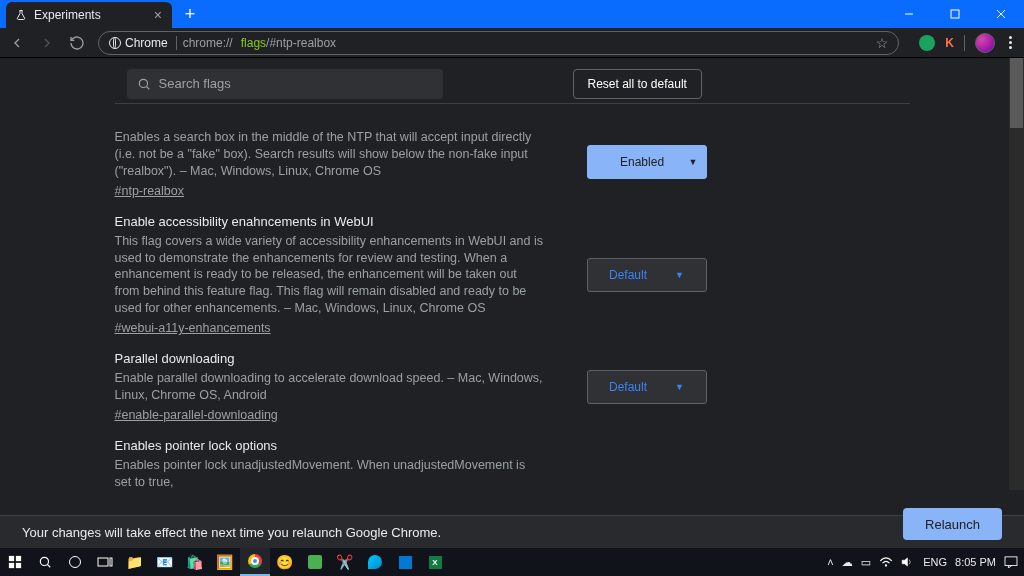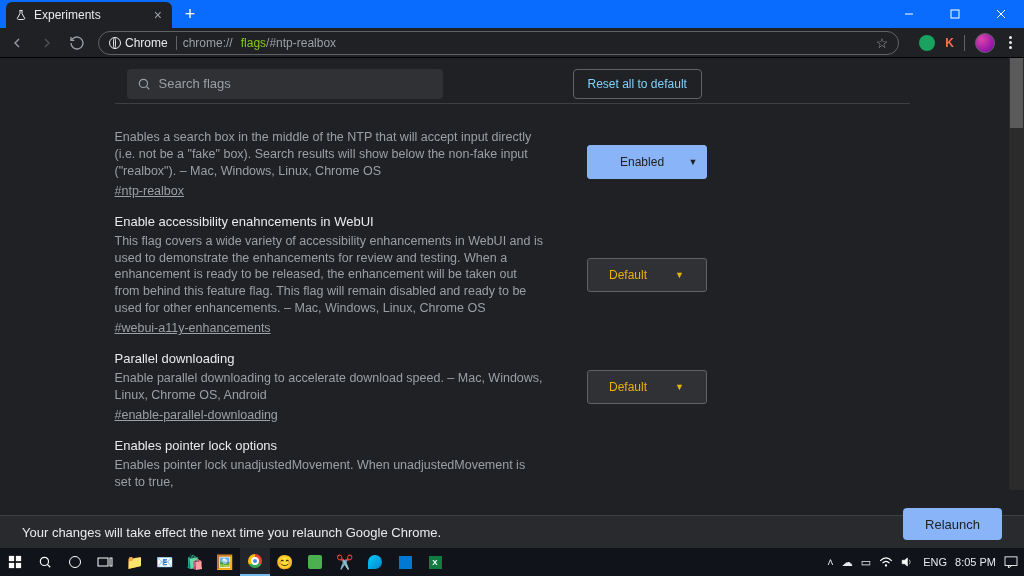--- a/index.html
+++ b/index.html
@@ -37,34 +37,34 @@
   
   .page { height: 432px; background: #202124; position: relative; overflow: hidden; }
   .scroll-track { position: absolute; right: 0; top: 0; width: 15px; height: 100%; background: #2b2b2b; }
   .scroll-thumb { position: absolute; right: 1px; top: 0; width: 13px; height: 70px; background: #5a5a5a; }
   
   .topbar { height: 46px; width: 795px; margin: 0 auto; display: flex; align-items: center; gap: 130px; padding-top: 6px; border-bottom: 1px solid #3c4043; }
   .searchbox { width: 316px; height: 30px; background: #303134; border-radius: 4px; display: flex; align-items: center; padding: 0 10px; gap: 8px; margin-left: 12px; }
   .searchbox svg { stroke: #9aa0a6; fill: none; stroke-width: 2; }
   .searchbox input { background: transparent; border: none; outline: none; color: #e8eaed; font-size: 13px; flex: 1; }
   .searchbox input::placeholder { color: #9aa0a6; }
-  .reset-btn { border: 1px solid #5f6368; color: #7dd3fc; background: transparent; height: 30px; padding: 0 14px; border-radius: 4px; font-size: 12px; cursor: pointer; }
+  .reset-btn { border: 1px solid #5f6368; color: #ffffff; background: transparent; height: 30px; padding: 0 14px; border-radius: 4px; font-size: 12px; cursor: pointer; }
   
   .flags { width: 795px; margin: 0 auto; padding: 20px 12px 0 0; }
   .flag { display: flex; gap: 30px; padding: 1px 0 14px 0; }
   .flag-text { width: 430px; }
   .flag-title { color: #e8eaed; font-size: 13px; font-weight: 400; display: flex; align-items: center; gap: 6px; }
   .flag-title .dot { width: 7px; height: 7px; background: #5c9dff; border-radius: 50%; display: inline-block; }
   .flag-title .hl { background: #5c9dff; color: #fff; padding: 0 2px; }
   .flag-desc { color: #9aa0a6; font-size: 12.5px; line-height: 1.35; margin-top: 4px; }
   .flag-link { color: #9aa0a6; font-size: 12.5px; text-decoration: underline; margin-top: 4px; display: inline-block; cursor: pointer; }
   .flag-select { width: 120px; align-self: center; position: relative; margin-left:12px;}
   .sel { width: 100%; height: 24px; border-radius: 3px; font-size: 12px; padding: 16px 8px; display: flex; align-items: center; justify-content: space-between; cursor: pointer; }
   .sel.enabled { background: #8ab4f8; color: #202124; border: 1px solid #8ab4f8; }
-  .sel.default { background: #303134; color: #eab308; border: 1px solid #5f6368; justify-content: center; gap: 28px; }
+  .sel.default { background: #303134; color: #3b82f6; border: 1px solid #5f6368; justify-content: center; gap: 28px; }
   .sel .arrow { font-size: 9px; }
   
   
   .relaunch-bar { position: absolute; left: 0; right: 0; bottom: 28px; top: 490px; background: #292a2d; display: flex; align-items: flex-end; padding: 8px 22px; border-top: 1px solid #3c4043; margin-top: 25px; }
   .relaunch-msg { color: #e8eaed; font-size: 13px; flex: 1; }
   .relaunch-btn { background: #8ab4f8; color: #202124; border: none; height: 32px; padding: 0 22px; border-radius: 4px; font-size: 13px; font-weight: 500; cursor: pointer; }
   
   
   .taskbar { position: absolute; bottom: 0; left: 0; right: 0; height: 28px; background: #10131a; display: flex; align-items: center; }
   .task-icon { width: 30px; height: 28px; display: flex; align-items: center; justify-content: center; cursor: pointer; font-size: 14px; }

